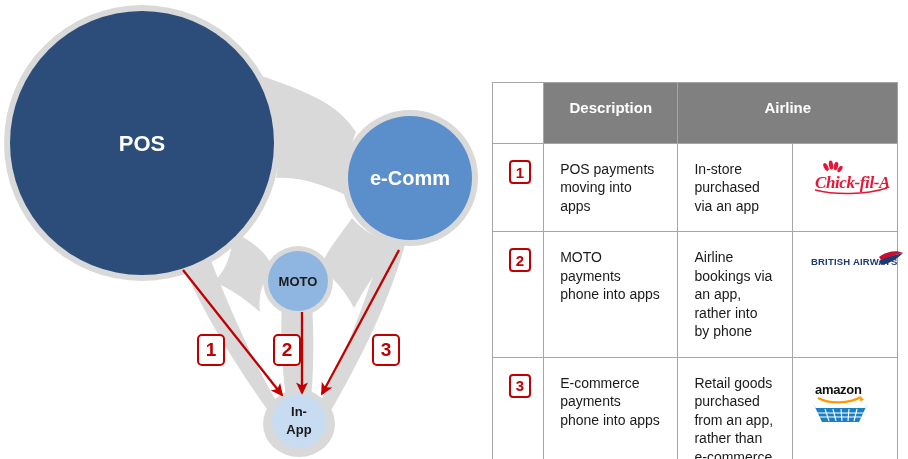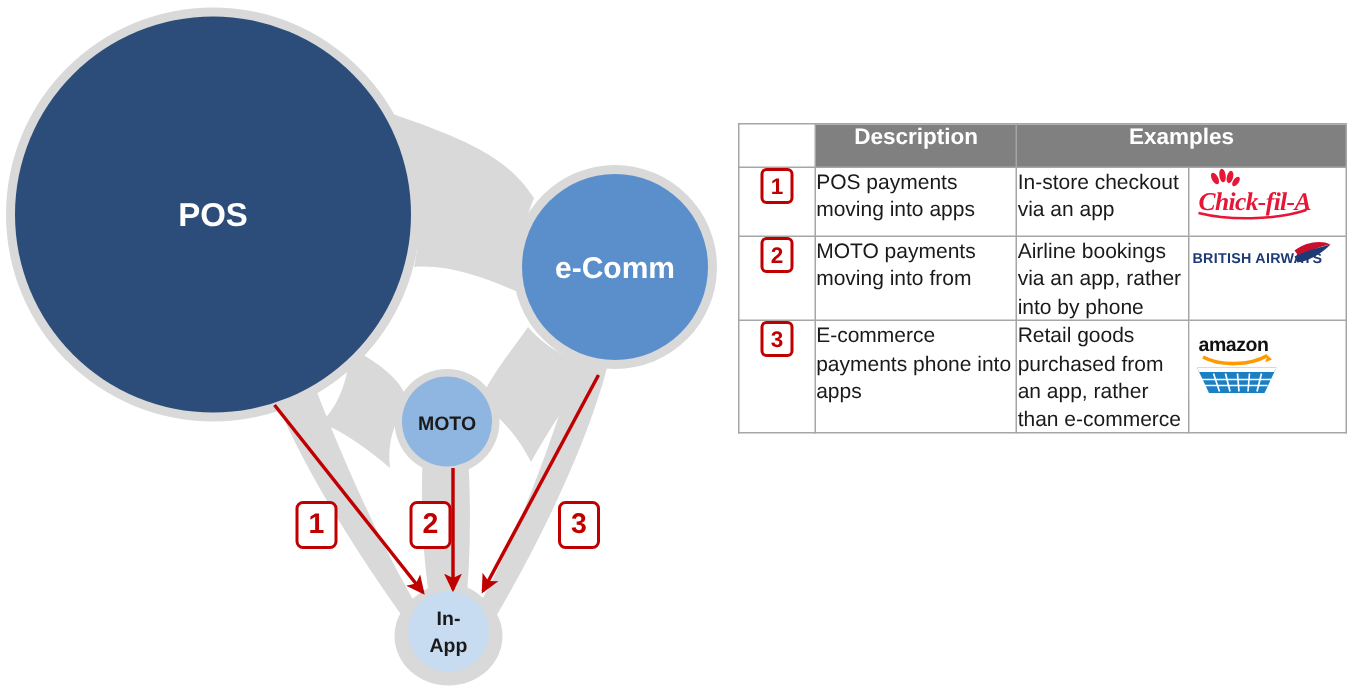--- a/index.html
+++ b/index.html
@@ -62,21 +62,21 @@
   }
   table.matrix {
     border-collapse: collapse;
     table-layout: fixed;
     width: 406px;
     font-family: "Liberation Sans", sans-serif;
   }
   table.matrix th, table.matrix td {
     border: 1px solid #A6A6A6;
     vertical-align: top;
-    padding: 0;
+    padding: 16px;
   }
   col.c-num  { width: 51px; }
   col.c-desc { width: 134px; }
   col.c-ex   { width: 114px; }
   col.c-logo { width: 105px; }
 
   th.blank-head {
     border: none;
     background: transparent;
   }
@@ -203,31 +203,31 @@
     <colgroup>
       <col class="c-num">
         <col class="c-desc">
         <col class="c-ex">
         <col class="c-logo">
     </colgroup>
     <thead>
       <tr>
         <th class="blank-head"></th>
         <th class="head">Description</th>
-        <th class="head" colspan="2">Examples</th>
+        <th class="head" colspan="2">Airline</th>
       </tr>
     </thead>
     <tbody>
 
       <tr>
         <td class="num-cell">
           <span class="num-badge">1</span>
         </td>
         <td class="text-cell">POS payments moving into apps</td>
-        <td class="text-cell">In-store checkout via an app</td>
+        <td class="text-cell">In-store purchased via an app</td>
         <td class="logo-cell">
           <span class="logo-box">
             <svg width="88" height="40" viewBox="0 0 88 40" xmlns="http://www.w3.org/2000/svg">
 
               <g fill="#E51636">
                 <ellipse cx="17" cy="7" rx="2.1" ry="4.2" transform="rotate(-28 17 7)"></ellipse>
                 <ellipse cx="22" cy="5" rx="2.1" ry="4.6" transform="rotate(-8 22 5)"></ellipse>
                 <ellipse cx="27" cy="6" rx="2.1" ry="4.2" transform="rotate(14 27 6)"></ellipse>
                 <ellipse cx="31" cy="9" rx="1.9" ry="3.6" transform="rotate(34 31 9)"></ellipse>
               </g>
@@ -235,21 +235,21 @@
               <path d="M6,30 C26,35 56,35 78,28" stroke="#E51636" stroke-width="1.6" fill="none"></path>
             </svg>
           </span>
         </td>
       </tr>
 
       <tr>
         <td class="num-cell">
           <span class="num-badge">2</span>
         </td>
-        <td class="text-cell">MOTO payments moving into from</td>
+        <td class="text-cell">MOTO payments phone into apps</td>
         <td class="text-cell">Airline bookings via an app, rather into by phone</td>
         <td class="logo-cell">
           <span class="logo-box">
             <svg width="96" height="26" viewBox="0 0 96 26" xmlns="http://www.w3.org/2000/svg">
               <text x="2" y="17" fill="#1D3A75" font-family="Liberation Sans, sans-serif" font-weight="bold" font-size="9.5" letter-spacing="0.2">BRITISH AIRWAYS</text>
 
               <path d="M70,9 C78,3 88,2 94,5 C88,6 80,9 73,13 Z" fill="#C8102E"></path>
               <path d="M70,13 C78,9 86,7 94,5 C88,11 80,16 72,17 Z" fill="#1D3A75"></path>
             </svg>
           </span>

